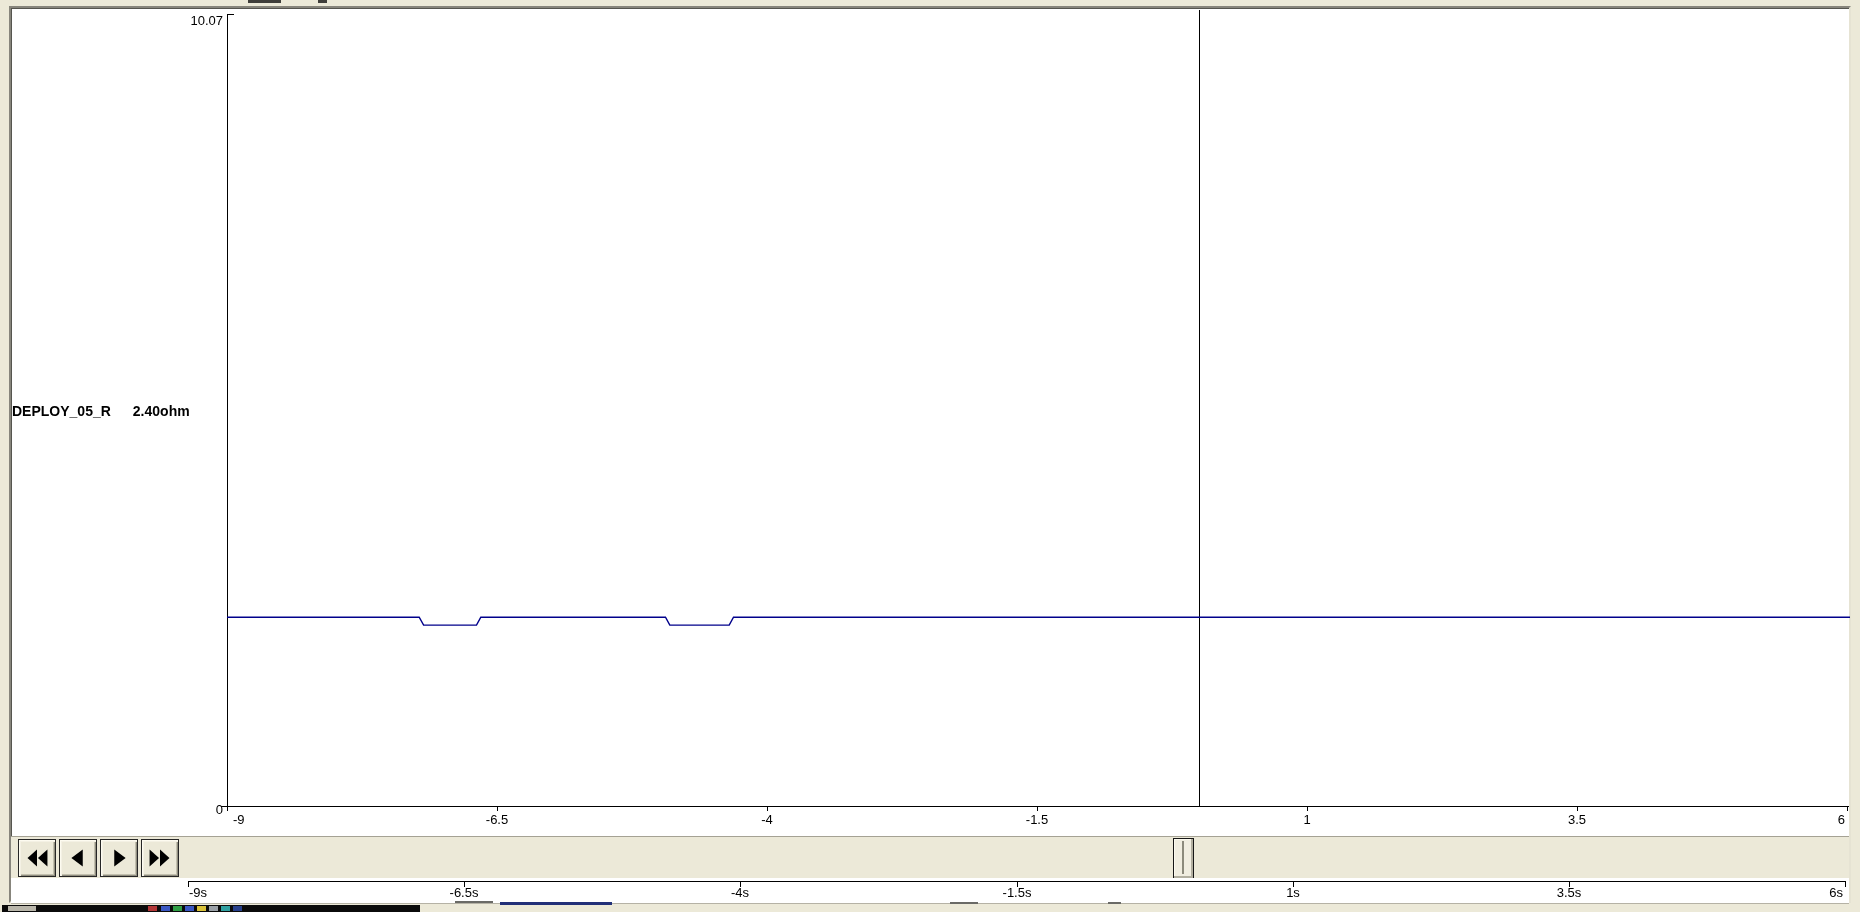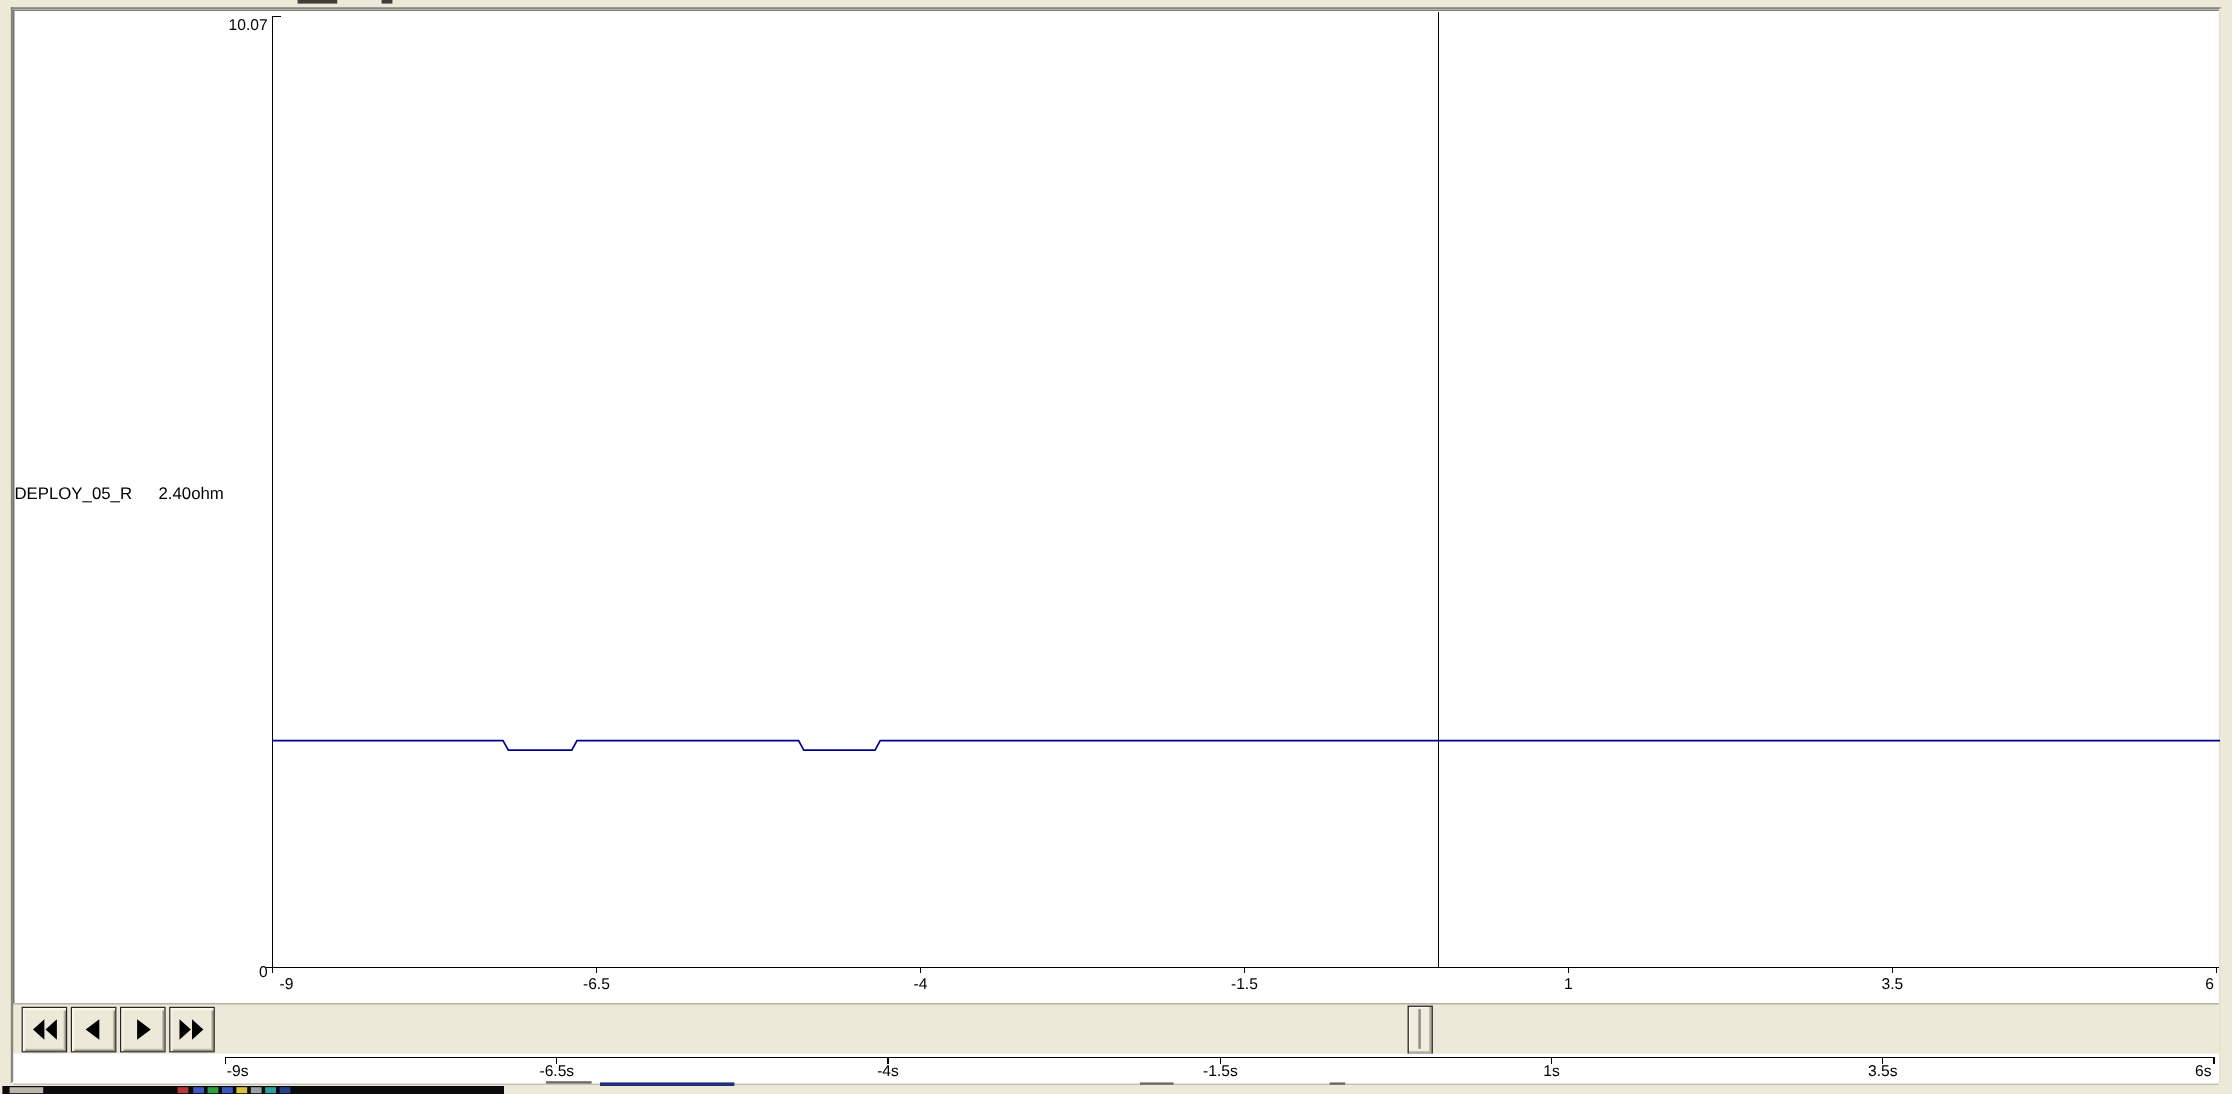--- a/index.html
+++ b/index.html
@@ -14,21 +14,21 @@
     position:absolute;left:9px;top:6px;width:1838px;height:893px;
     background:#ffffff;
     border:2px solid;
     border-color:#87857c #e6e3d3 #e6e3d3 #87857c;
     box-shadow:inset 1px 1px 0 #56554f;
   }
   .top-artifact{position:absolute;background:#3f3e3a;}
   .signal-label{
     position:absolute;left:12px;top:402px;height:18px;
     display:flex;gap:22px;align-items:center;
-    font-size:14px;font-weight:normal;color:#000;white-space:nowrap;
+    font-size:14px;font-weight:bold;color:#000;white-space:nowrap;
   }
   #chart-svg{position:absolute;left:0;top:0;width:1860px;height:840px;}
   .control-bar{
     position:absolute;left:11px;top:836px;width:1838px;height:42px;
     background:#ece9d8;border-top:1px solid #a5a294;
   }
   .transport-btn{
     position:absolute;top:2px;width:38px;height:38px;
     background:#ece9d8;border:1px solid #262626;
     box-shadow:inset 1px 1px 0 #fdfbf0,inset 2px 2px 0 #f4f1e4,inset -1px -1px 0 #8f8d7e,inset -2px -2px 0 #c2bfae;

